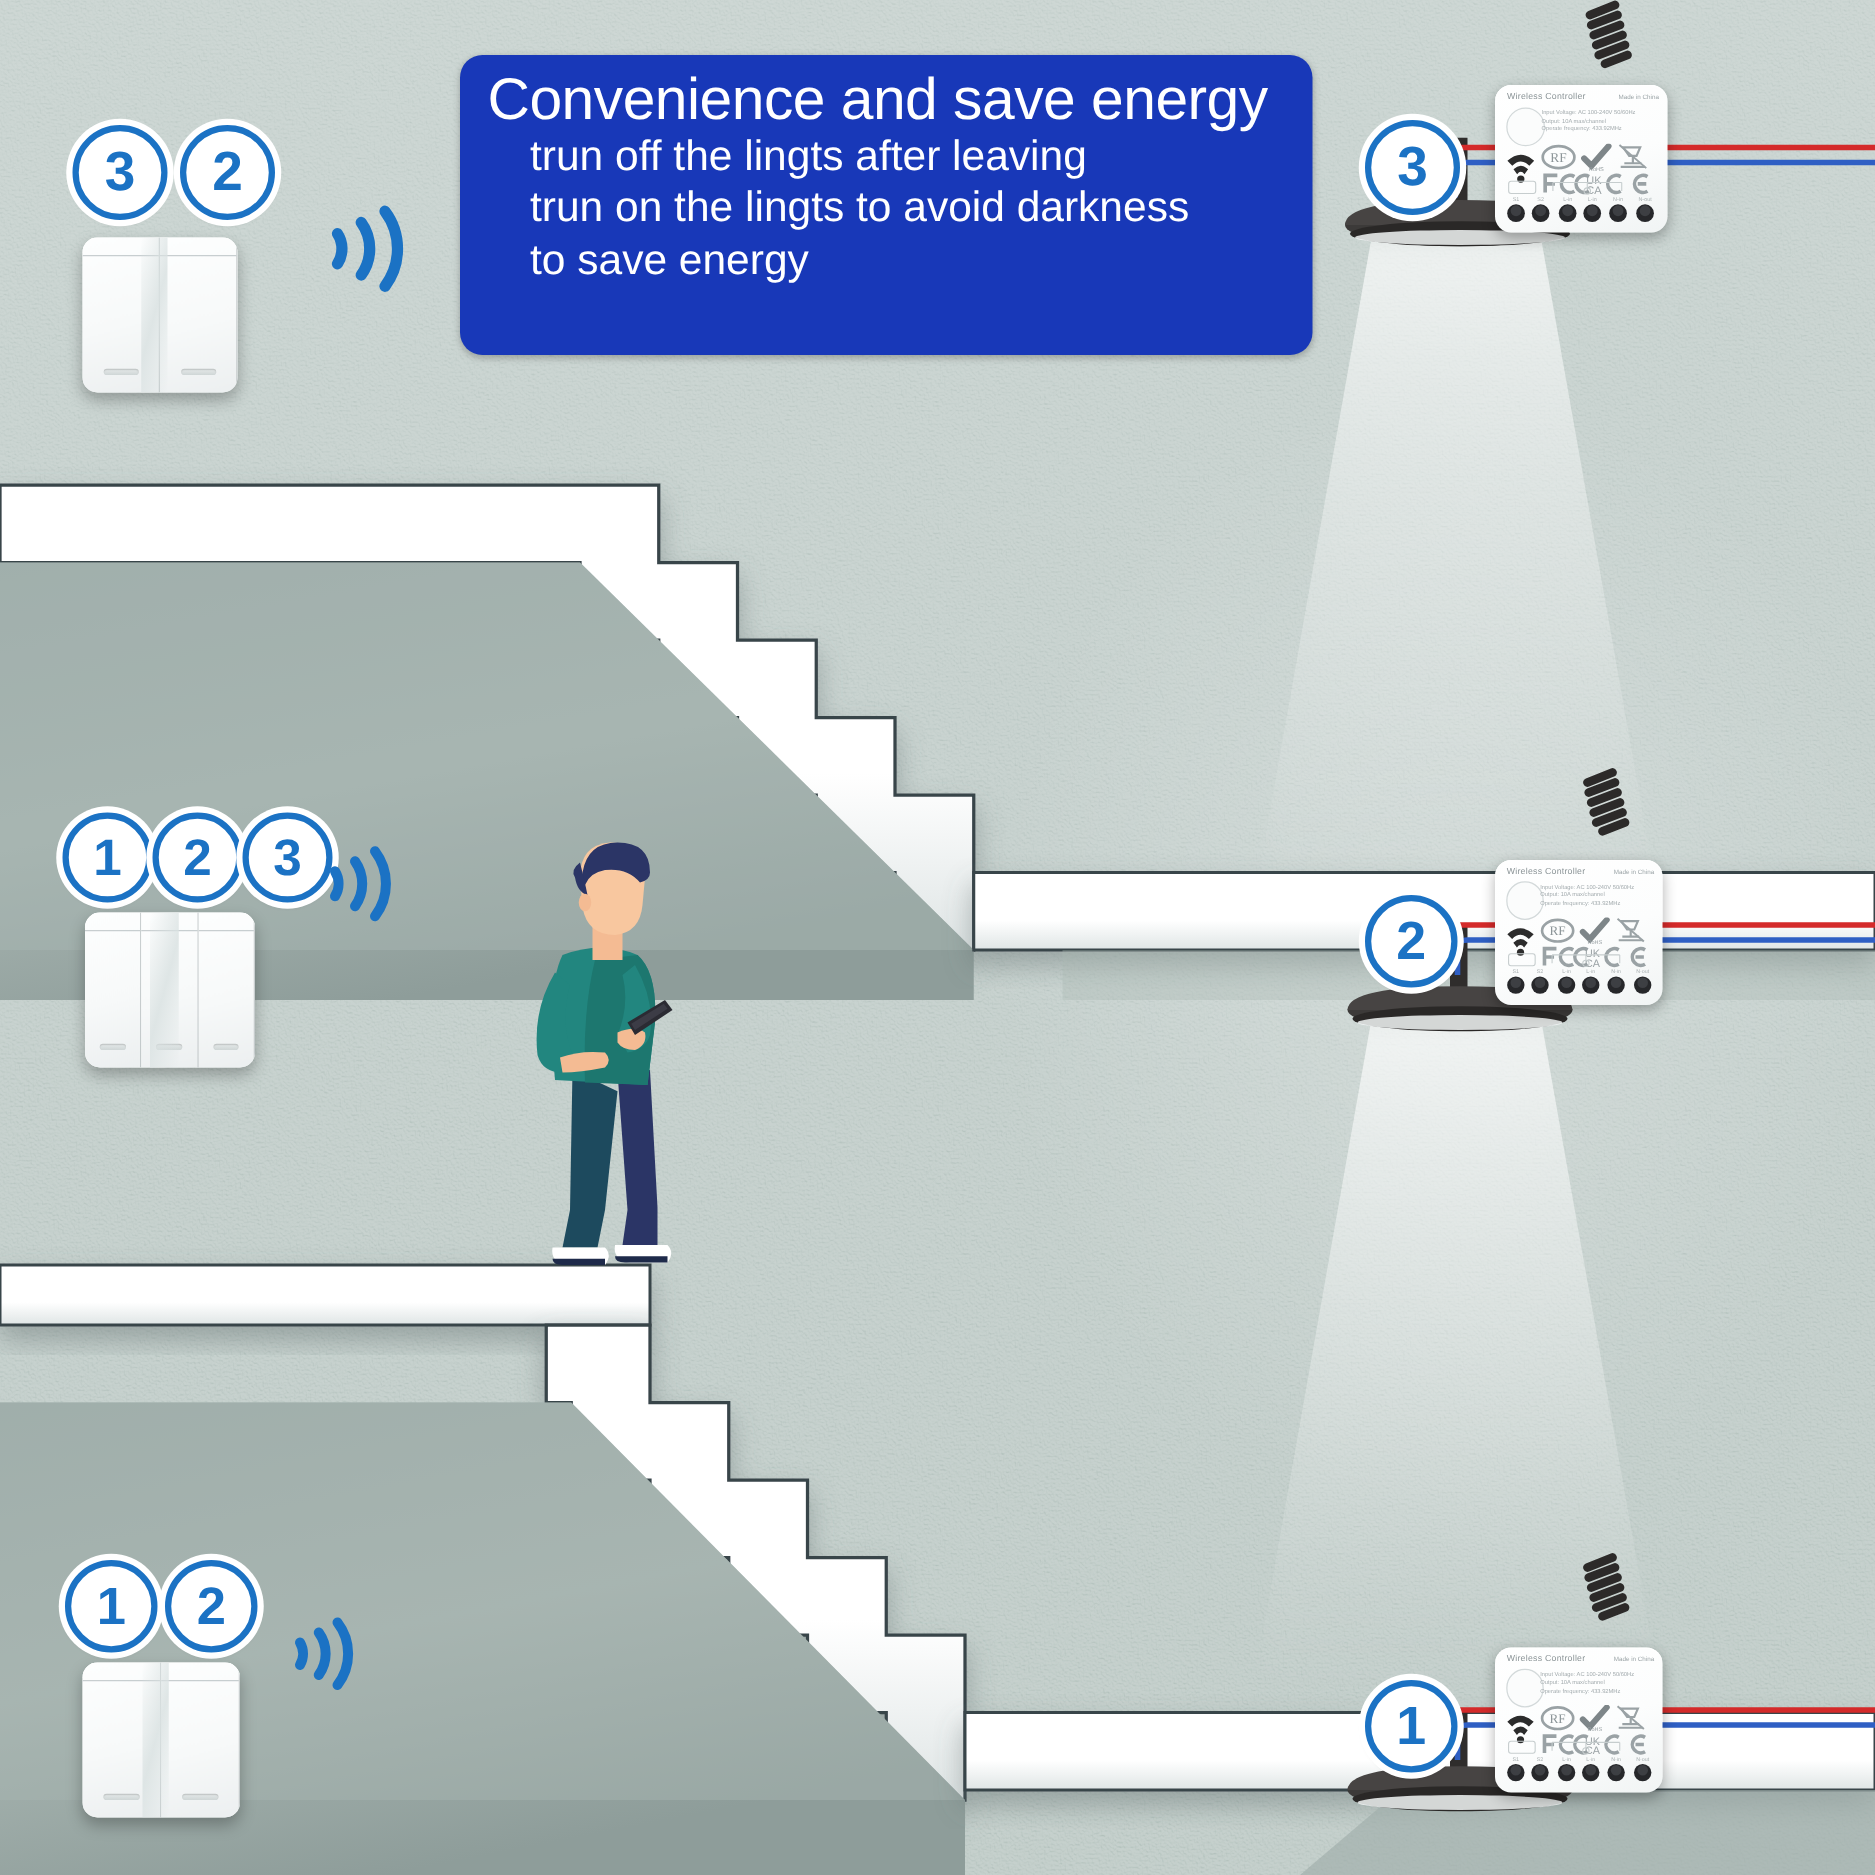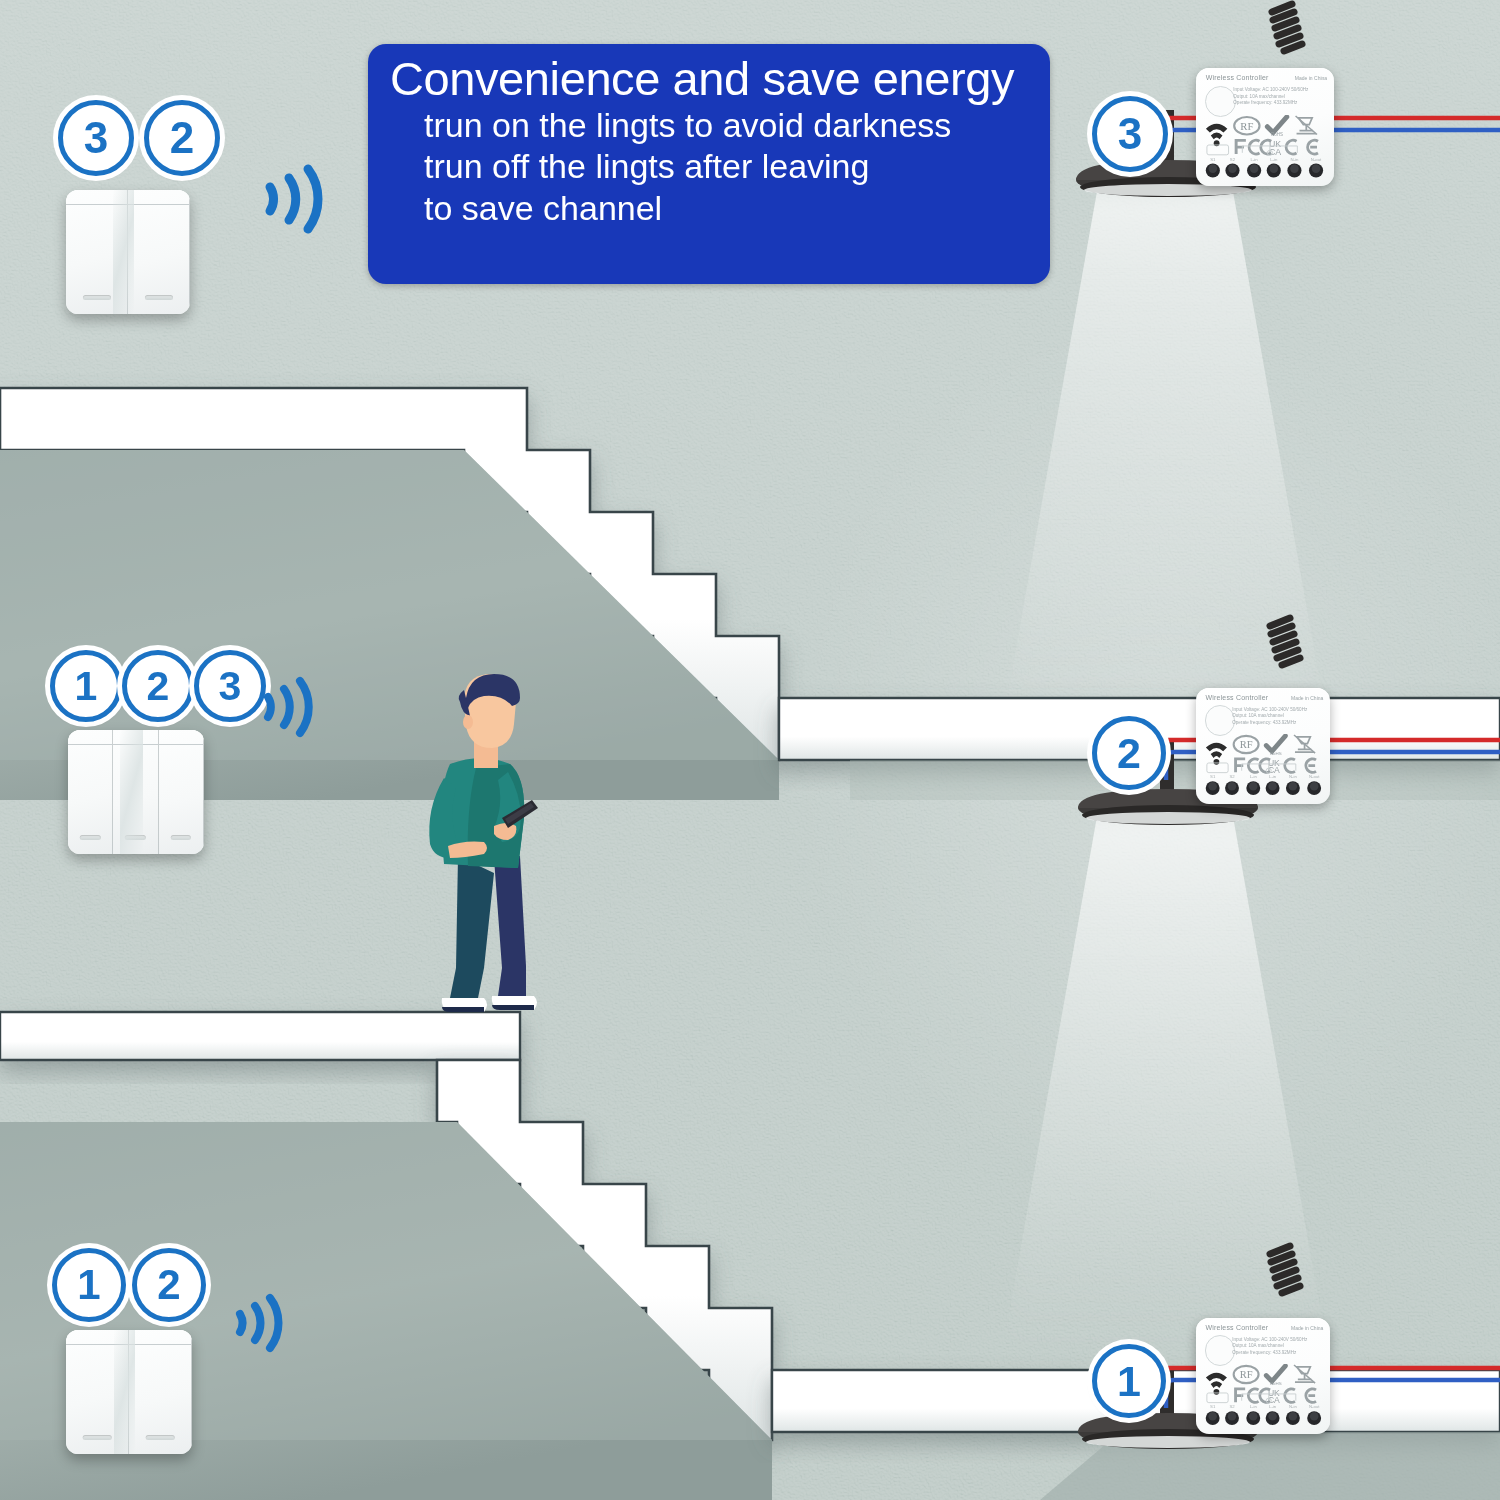--- a/index.html
+++ b/index.html
@@ -204,23 +204,23 @@
     </g>
   </svg>
 
   <svg class="stairs" width="1500" height="1500" viewBox="0 0 1500 1500">
     <path d="M1060,1432 L1500,1432 L1500,1500 L990,1500 Z" fill="#9cabA7" opacity="0.0"></path>
     <path d="M820,1440 L1140,1440 L1040,1500 L760,1500 Z" fill="#9eacA8" opacity="0.0"></path>
   </svg>
 
   <div class="banner" style="left:368px;top:44px;width:682px;height:240px;background:#1838b8;">
     <div class="hl">Convenience and save energy</div>
+    <div class="sub">trun off the lingts after leaving</div>
     <div class="sub">trun on the lingts to  avoid darkness</div>
-    <div class="sub">trun off the lingts after leaving</div>
-    <div class="sub">to save channel</div>
+    <div class="sub">to save energy</div>
   </div>
 
   <div class="badge" style="left:58px;top:100px;width:66px;height:66px;font-size:44px;">
     <span>3</span>
   </div>
   <div class="badge" style="left:144px;top:100px;width:66px;height:66px;font-size:44px;">
     <span>2</span>
   </div>
   <div class="switch" style="left:66px;top:190px;width:124px;height:124px;">
     <div class="gang">

